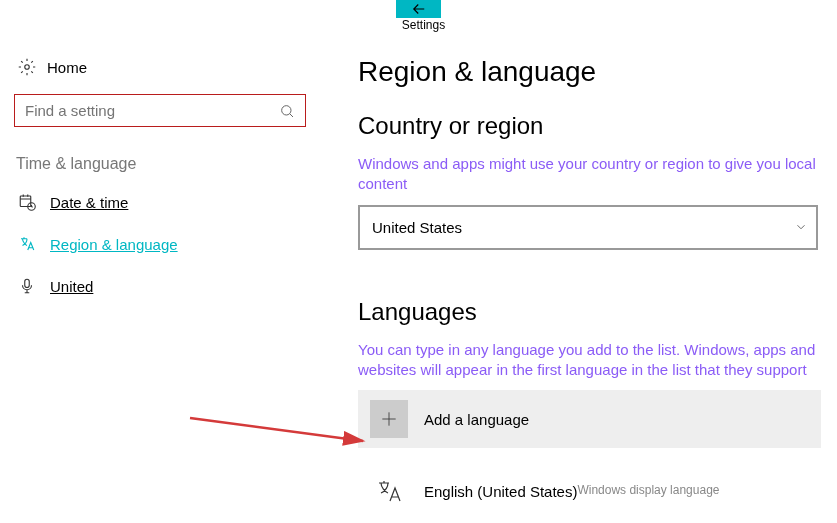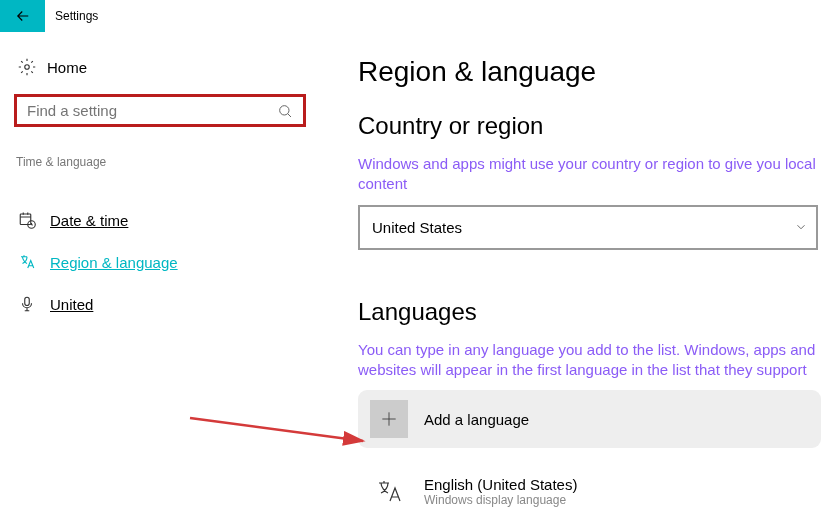--- a/index.html
+++ b/index.html
@@ -1,50 +1,50 @@
 <!DOCTYPE html>
 <html><head>
   <meta charset="utf-8">
   <style>
     * { box-sizing: border-box; margin: 0; padding: 0; font-family: "Segoe UI", sans-serif; }
     body { width: 837px; height: 523px; background: #fff; color: #000; overflow: hidden; position: relative; }
     
-    .titlebar { height: 32px; display: flex; align-items: center; }
+    .titlebar { height: 32px; display: flex; align-items: center; flex-direction: column; }
     .back-btn { width: 45px; height: 32px; background: #00b7c3; display: flex; align-items: center; justify-content: center; cursor: pointer; }
     .title { font-size: 12px; padding-left: 10px; }
     
     .body-area { display: flex; height: calc(100% - 32px); }
     
     .sidebar { width: 320px; padding: 18px 14px 0 14px; }
     .home-row { display: flex; align-items: center; gap: 11px; padding: 8px 0 18px 4px; cursor: pointer; }
     .home-label { font-size: 15px; }
     
-    .search-box { border: 3px solid #b91c1c; height: 33px; display: flex; align-items: center; padding: 0 10px; margin-bottom: 28px; gap: 8px; }
+    .search-box { border: 1px solid #b91c1c; height: 33px; display: flex; align-items: center; padding: 0 10px; margin-bottom: 28px; gap: 8px; }
     .search-input { flex: 1; border: none; outline: none; font-size: 15px; color: #666; background: transparent; }
     
-    .section-label { color: #777; font-size: 12px; margin-bottom: 30px; padding-left: 2px; }
+    .section-label { color: #777; font-size: 16px; margin-bottom: 8px; padding-left: 2px; }
     
     .nav-item { display: flex; align-items: center; gap: 14px; padding: 12px 4px; cursor: pointer; font-size: 15px; text-decoration: underline; }
     .nav-item.active { color: #00b7c3; }
     .nav-icon { width: 18px; height: 18px; display: flex; align-items: center; justify-content: center; flex-shrink: 0; }
     
     .main { flex: 1; padding: 24px 16px 0 38px; overflow: hidden; }
     .page-title { font-size: 28px; font-weight: 300; margin-bottom: 24px; }
     .section-title { font-size: 24px; font-weight: 400; margin-bottom: 14px; }
     .section-desc { font-size: 15px; color: #8b5cf6; margin-bottom: 10px; line-height: 1.35; }
     
     .dropdown { border: 2px solid #999; height: 45px; display: flex; align-items: center; justify-content: space-between; padding: 0 8px 0 12px; font-size: 15px; cursor: pointer; margin-bottom: 48px; max-width: 460px; }
     
-    .add-tile { background: #eee; padding: 10px 12px; display: flex; align-items: center; gap: 16px; cursor: pointer; margin-bottom: 18px; max-width: 470px; border-radius: 9px; }
+    .add-tile { background: #eee; padding: 10px 12px; display: flex; align-items: center; gap: 16px; cursor: pointer; margin-bottom: 18px; max-width: 470px; }
     .plus-box { width: 38px; height: 38px; background: #ccc; display: flex; align-items: center; justify-content: center; }
     .add-label { font-size: 15px; }
     
     .lang-tile { padding: 6px 12px; display: flex; align-items: center; gap: 16px; max-width: 470px; }
     .lang-icon { width: 38px; height: 38px; display: flex; align-items: center; justify-content: center; }
-    .lang-text { display: flex; flex-direction: column; }
+    .lang-text { display: flex; flex-direction: row; }
     .lang-name { font-size: 15px; }
     .lang-sub { font-size: 12px; color: #888; }
     
     .annotation-arrow { position: absolute; left: 185px; top: 413px; pointer-events: none; }
   </style>
 </head>
 <body>
 
 <div class="titlebar">
   <div class="back-btn">

